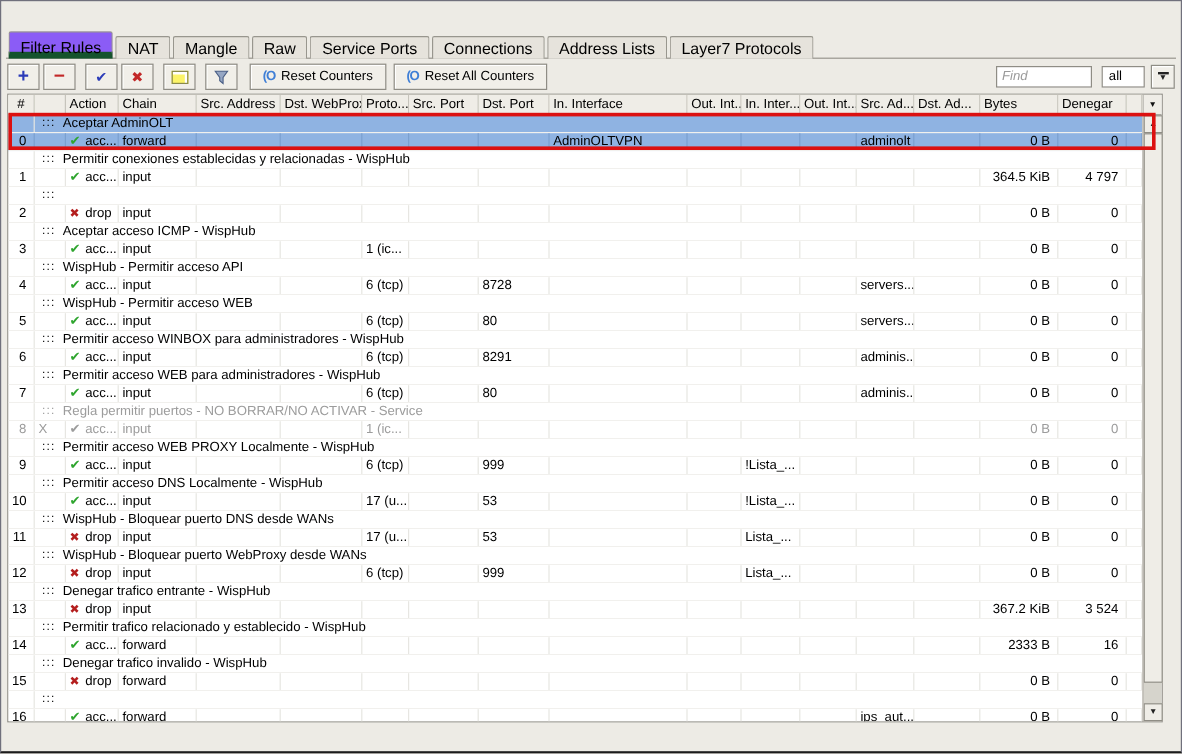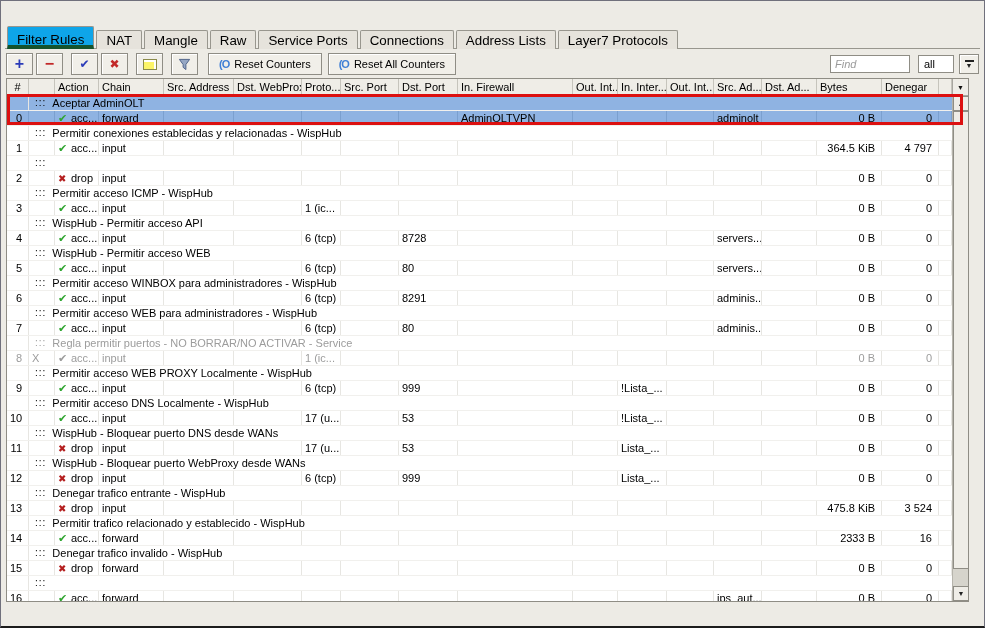--- a/index.html
+++ b/index.html
@@ -30,22 +30,22 @@
     position:absolute; left:4px; top:25px; right:4px; height:23px;
     display:flex; align-items:flex-end; padding-left:2px;
   }
   .tabstrip .strip-line { position:absolute; left:0; right:0; bottom:0; height:1px; background:#98968e; z-index:0; }
   .tab {
     position:relative; z-index:1; margin-right:2px; padding:3px 9px 3px;
     background:#e6e3dc; border:1px solid #98968e; border-bottom:none;
     border-radius:2px 2px 0 0; height:19px; line-height:13px; white-space:nowrap; cursor:default;
   }
   .tab.active {
-    z-index:2; background:#0ea5e9; height:23px; padding-top:6px;
-    border-bottom:4px solid #14532d; font-weight:400;
+    z-index:2; background:#8b5cf6; height:23px; padding-top:6px;
+    border-bottom:6px solid #14532d; font-weight:400;
   }
   
   .toolbar {
     position:absolute; left:5px; top:50px; right:5px; height:26px;
     display:flex; align-items:center;
   }
   .btn {
     height:22px; background:#f1efe9; border:1px solid #8f8d85;
     box-shadow:inset 1px 1px 0 #ffffff;
     display:inline-flex; align-items:center; justify-content:center;
@@ -199,21 +199,21 @@
     <div class="thead" id="thead">
         <div class="hcell center" style="width: 22px;">#</div>
         <div class="hcell" style="width: 26px;"></div>
         <div class="hcell" style="width: 44px;">Action</div>
         <div class="hcell" style="width: 65px;">Chain</div>
         <div class="hcell" style="width: 70px;">Src. Address</div>
         <div class="hcell" style="width: 68px;">Dst. WebProxy</div>
         <div class="hcell" style="width: 39px;">Proto...</div>
         <div class="hcell" style="width: 58px;">Src. Port</div>
         <div class="hcell" style="width: 59px;">Dst. Port</div>
-        <div class="hcell" style="width: 115px;">In. Firewall</div>
+        <div class="hcell" style="width: 115px;">In. Interface</div>
         <div class="hcell" style="width: 45px;">Out. Int...</div>
         <div class="hcell" style="width: 49px;">In. Inter...</div>
         <div class="hcell" style="width: 47px;">Out. Int...</div>
         <div class="hcell" style="width: 48px;">Src. Ad...</div>
         <div class="hcell" style="width: 55px;">Dst. Ad...</div>
         <div class="hcell" style="width: 65px;">Bytes</div>
         <div class="hcell" style="width: 57px;">Denegar</div>
         <div class="hcell" style="width: 13px;"></div>
       </div>
     <button class="colmenu">
@@ -297,21 +297,21 @@
           <div class="cell" style="width: 48px;"></div>
           <div class="cell" style="width: 55px;"></div>
           <div class="cell right" style="width: 65px;">0 B</div>
           <div class="cell right" style="width: 57px;">0</div>
           <div class="cell" style="width: 13px;"></div>
         </div>
         <div class="row">
           <div class="comment-spacer"></div>
           <div class="comment-body">
             <span class="comment-prefix">:::</span>
-            <span>Permitir acceso ICMP - WispHub</span>
+            <span>Aceptar acceso ICMP - WispHub</span>
           </div>
         </div>
         <div class="row">
           <div class="cell right" style="width: 22px;">3</div>
           <div class="cell" style="width: 26px;"></div>
           <div class="cell" style="width: 44px;"><span class="action-icon accept">✔</span><span>acc...</span></div>
           <div class="cell" style="width: 65px;">input</div>
           <div class="cell" style="width: 70px;"></div>
           <div class="cell" style="width: 68px;"></div>
           <div class="cell" style="width: 39px;">1 (ic...</div>
@@ -586,21 +586,21 @@
           <div class="cell" style="width: 68px;"></div>
           <div class="cell" style="width: 39px;"></div>
           <div class="cell" style="width: 58px;"></div>
           <div class="cell" style="width: 59px;"></div>
           <div class="cell" style="width: 115px;"></div>
           <div class="cell" style="width: 45px;"></div>
           <div class="cell" style="width: 49px;"></div>
           <div class="cell" style="width: 47px;"></div>
           <div class="cell" style="width: 48px;"></div>
           <div class="cell" style="width: 55px;"></div>
-          <div class="cell right" style="width: 65px;">475.8 KiB</div>
+          <div class="cell right" style="width: 65px;">367.2 KiB</div>
           <div class="cell right" style="width: 57px;">3 524</div>
           <div class="cell" style="width: 13px;"></div>
         </div>
         <div class="row">
           <div class="comment-spacer"></div>
           <div class="comment-body">
             <span class="comment-prefix">:::</span>
             <span>Permitir trafico relacionado y establecido - WispHub</span>
           </div>
         </div>

